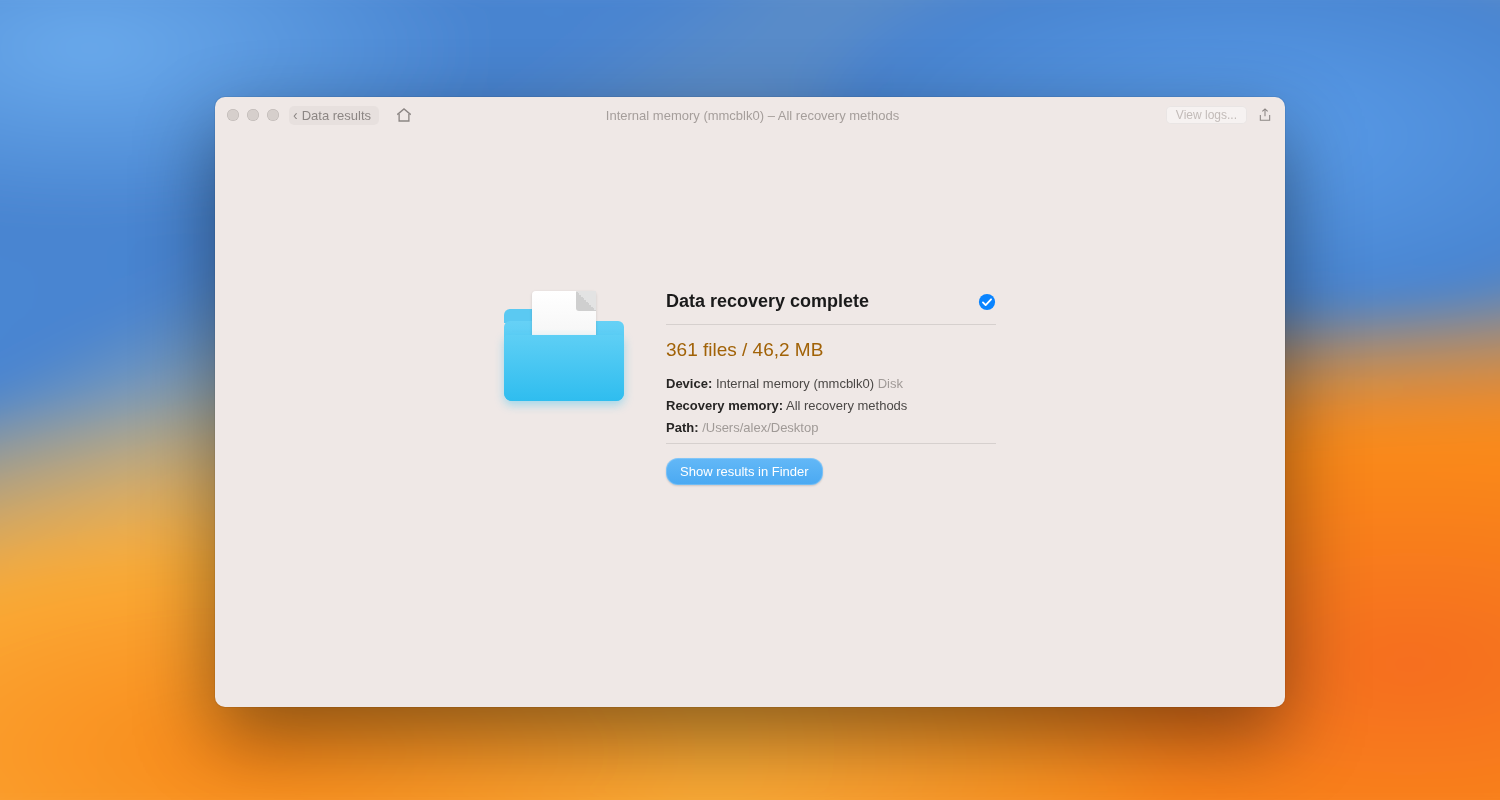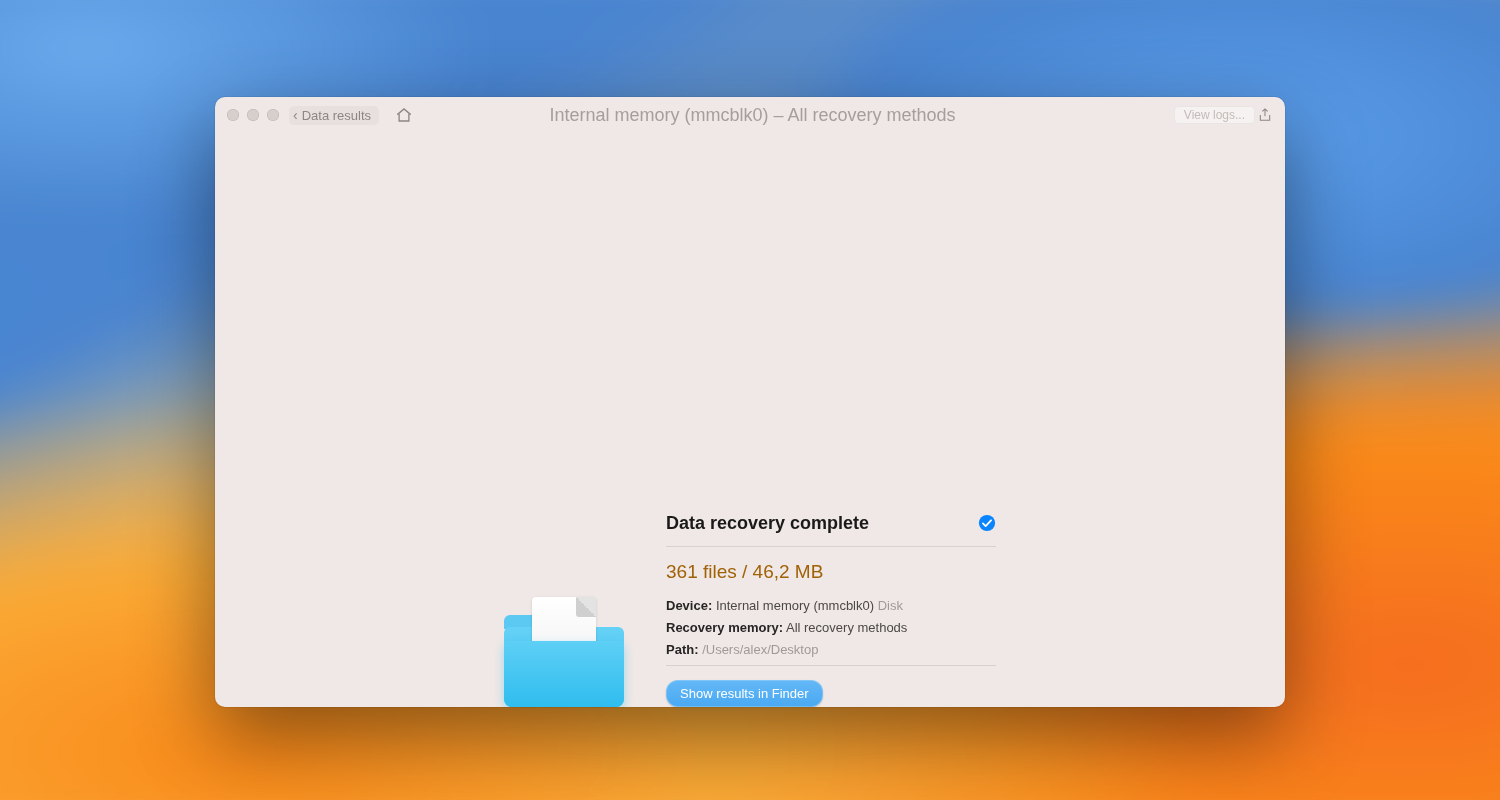--- a/index.html
+++ b/index.html
@@ -51,41 +51,41 @@
     cursor: default;
     white-space: nowrap;
   }
   .back-chevron { font-size: 14px; line-height: 1; }
 
   .home-btn { width: 18px; height: 18px; color: #8c8684; display:flex; align-items:center; justify-content:center; margin-left: 6px;}
 
   .titlebar-title {
     position: absolute; left: 0; right: 16px;
     text-align: center;
-    font-size: 18px;
+    font-size: 13px;
     color: #a59e9b;
     pointer-events: none;
     margin-left: 21px;
   }
 
-  .titlebar-right { margin-left: auto; display: flex; align-items: flex-end; gap: 2px; }
+  .titlebar-right { margin-left: auto; display: flex; align-items: flex-end; gap: 10px; }
   .view-logs {
     padding: 2px 10px;
     border-radius: 5px;
     background: rgba(255,255,255,.45);
     color: #c2bbb8;
     font-size: 12px;
     box-shadow: inset 0 0 0 1px rgba(0,0,0,.05);
   }
   .share-btn { width: 16px; height: 18px; color: #8c8684; }
 
   .content {
     flex: 1;
     display: flex;
-    align-items: flex-end;
+    align-items: flex-start;
     justify-content: center;
     padding-top: 158px;
     gap: 42px;
   }
 
   
   .folder-wrap { width: 120px; height: 110px; position: relative; }
   .folder-back {
     position: absolute; left: 0; right: 0; bottom: 0;
     height: 80px;

